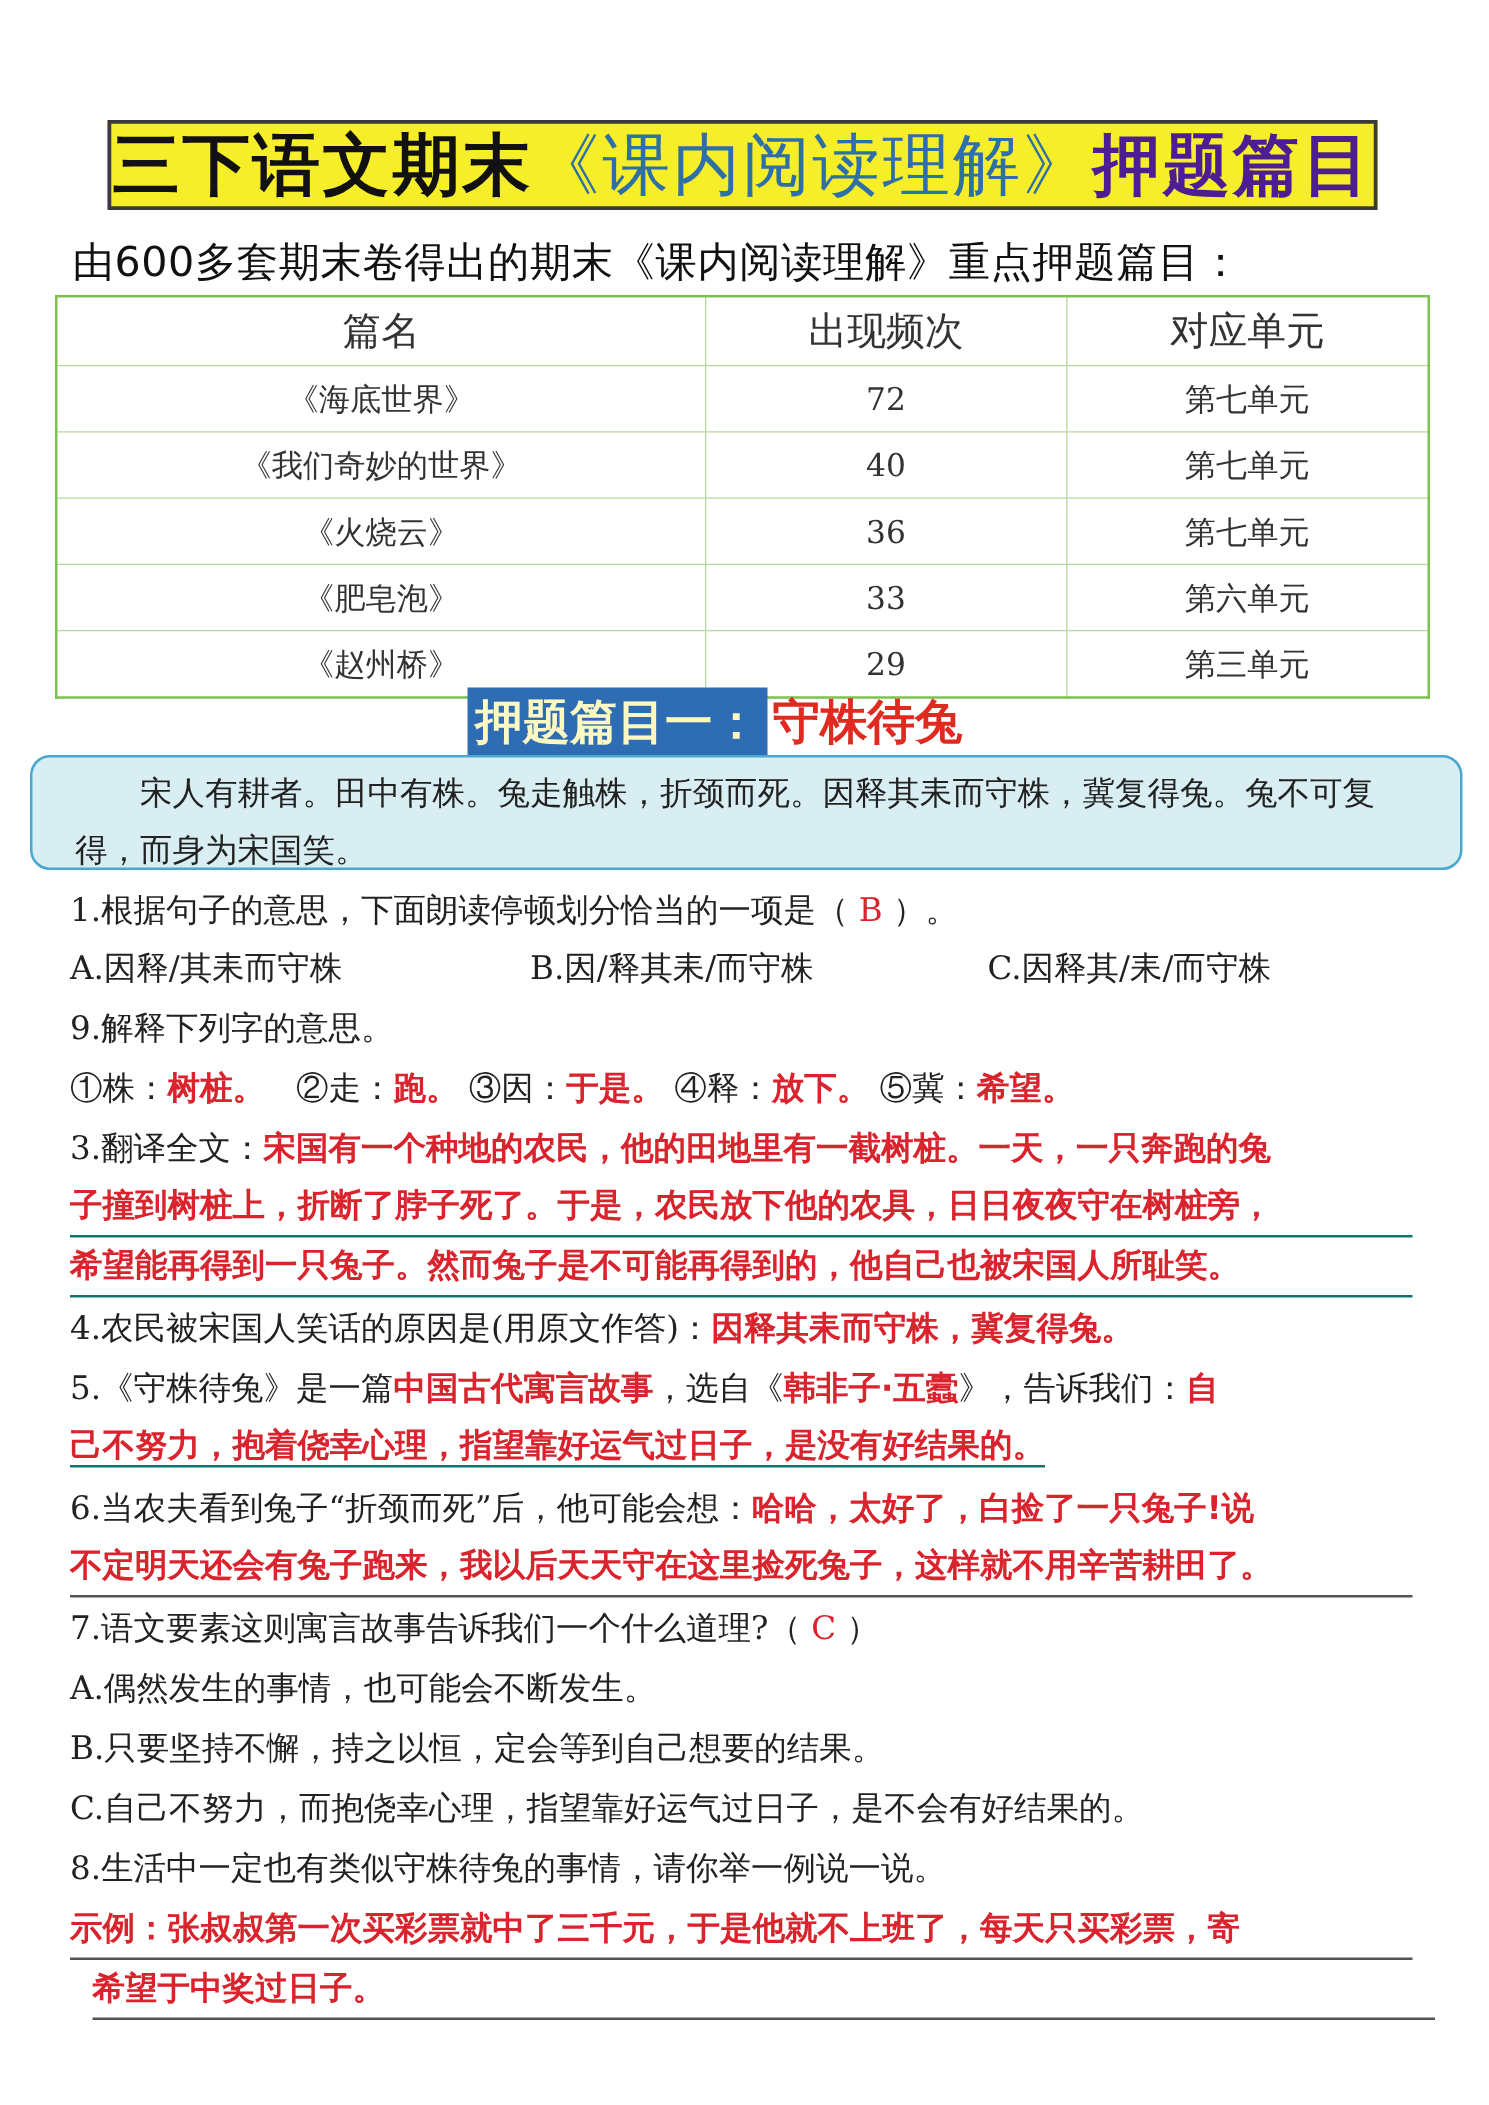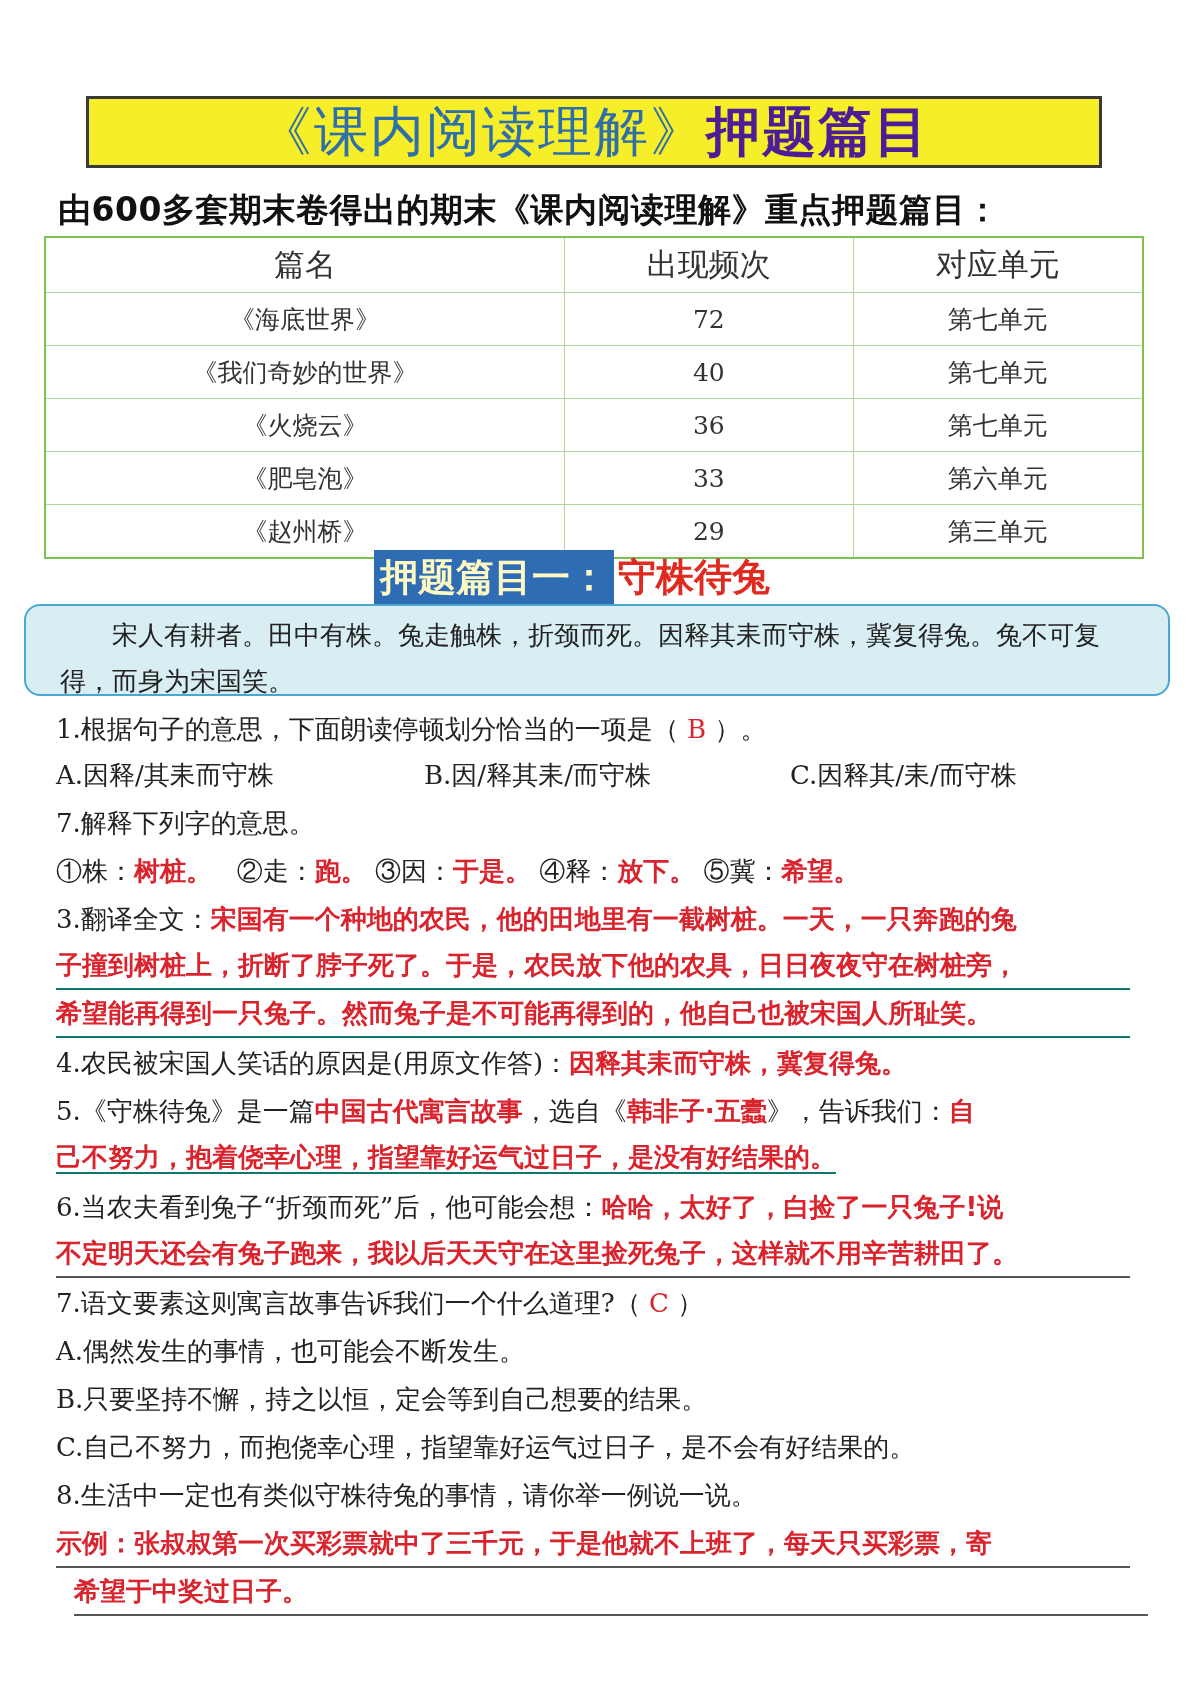--- a/index.html
+++ b/index.html
@@ -12,21 +12,21 @@
     background: #f7ee2a; border: 3px solid #3a3a3a; box-sizing: border-box;
     display: flex; align-items: center; justify-content: center;
     font-family: "DejaVu Sans", "Liberation Sans", sans-serif; font-size: 54px; font-weight: bold;
     letter-spacing: 2px; white-space: nowrap;
   }
   .title-box .t1 { color: #111; }
   .title-box .t2 { color: #2f6fa8; font-weight: normal; }
   .title-box .t3 { color: #4c1d95; }
   .subtitle {
     position: absolute; left: 58px; top: 188px; width: 1090px;
-    font-family: "DejaVu Sans", "Liberation Sans", sans-serif; font-size: 33px; font-weight: bold;
+    font-family: "DejaVu Sans", "Liberation Sans", sans-serif; font-size: 33px; font-weight: normal;
     color: #111; white-space: nowrap; letter-spacing: 0.5px;
   }
   table.freq {
     position: absolute; left: 44px; top: 236px; width: 1100px; height: 312px;
     border-collapse: collapse; border: 2px solid #7cc250;
   }
   table.freq td, table.freq th {
     border: 1px solid #b6d79c; text-align: center; font-weight: normal;
     font-family: "DejaVu Serif", "Liberation Serif", serif; color: #333;
   }
@@ -56,20 +56,21 @@
   }
   .underline-blue { border-bottom: 2px solid #0f766e; }
   .underline-dark { border-bottom: 2px solid #555; }
   .bold-ans { font-family: "DejaVu Sans", "Liberation Sans", sans-serif; font-weight: bold; color: #d9232d; text-underline-offset: 5px; }
   .opt { position: absolute; font-size: 26px; line-height: 46px; white-space: nowrap; color: #222; }
 </style>
 </head>
 <body>
 
 <div class="title-box">
+  <span class="t1">三下语文期末</span>
   <span class="t2">《课内阅读理解》</span>
   <span class="t3">押题篇目</span>
 </div>
 
 <div class="subtitle">由600多套期末卷得出的期末《课内阅读理解》重点押题篇目：</div>
 
 <table class="freq">
   <tbody>
       <tr>
     <th>篇名</th>
@@ -111,21 +112,21 @@
 
 <div class="passage">宋人有耕者。田中有株。兔走触株，折颈而死。因释其耒而守株，冀复得兔。兔不可复得，而身为宋国笑。</div>
 
 <div class="q" style="top:706px;">
   <span>1.根据句子的意思，下面朗读停顿划分恰当的一项是（ </span><span class="ans">B</span><span> ）。</span>
 </div>
 <div class="opt" style="left:56px; top:752px;">A.因释/其耒而守株</div>
 <div class="opt" style="left:424px; top:752px;">B.因/释其耒/而守株</div>
 <div class="opt" style="left:790px; top:752px;">C.因释其/耒/而守株</div>
 
-<div class="q" style="top:800px;">7.解释下列字的意思。</div>
+<div class="q" style="top:800px;">9.解释下列字的意思。</div>
 <div class="q" style="top:848px;">
   <span>①株：</span><span class="bold-ans">树桩。</span>&nbsp;&nbsp;
   <span>②走：</span><span class="bold-ans">跑。</span>
   <span>③因：</span><span class="bold-ans">于是。</span>
   <span>④释：</span><span class="bold-ans">放下。</span>
   <span>⑤冀：</span><span class="bold-ans">希望。</span>
 </div>
 
 <div class="q" style="top:896px;">
   <span>3.翻译全文：</span><span class="bold-ans">宋国有一个种地的农民，他的田地里有一截树桩。一天，一只奔跑的兔</span>

